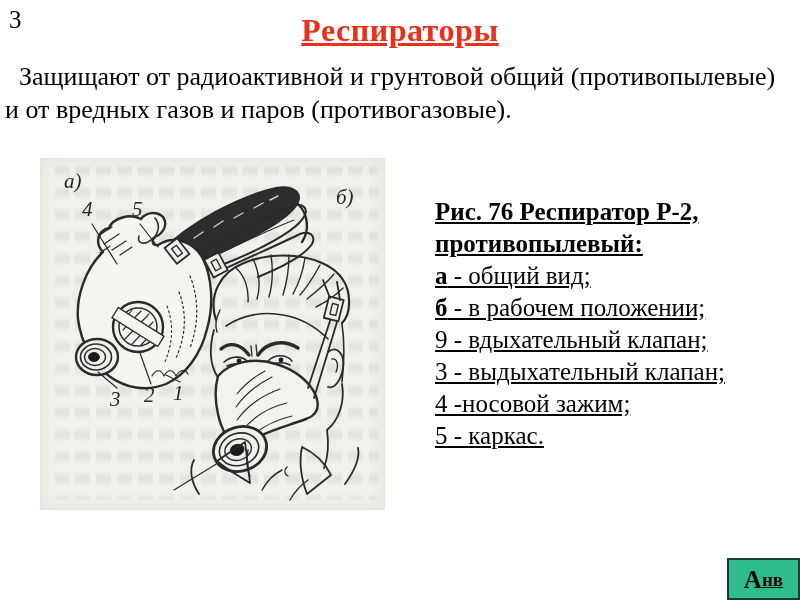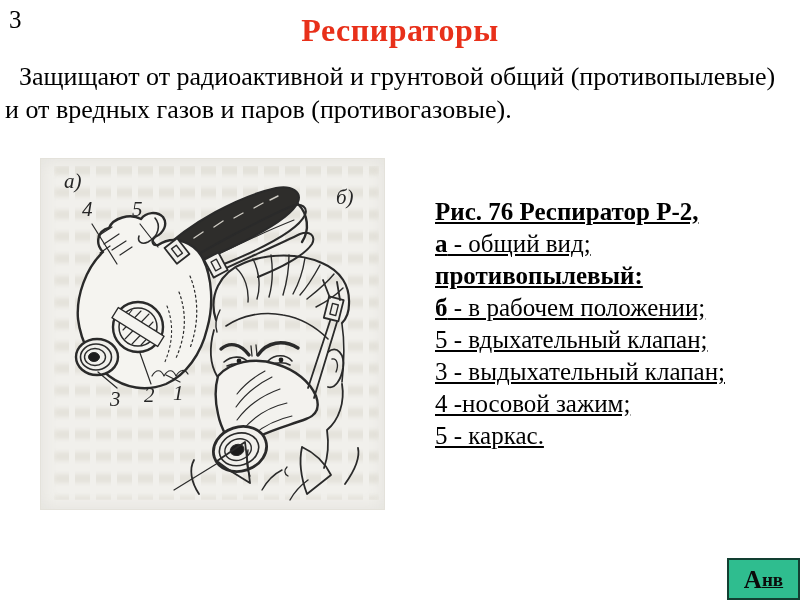--- a/index.html
+++ b/index.html
@@ -5,20 +5,21 @@
   html,body{margin:0;padding:0;background:#ffffff;}
   #slide{
     position:relative;width:800px;height:600px;background:#ffffff;
     font-family:"Liberation Serif","DejaVu Serif",serif;color:#000;overflow:hidden;
   }
   .pagenum{position:absolute;left:9px;top:6px;font-size:25px;line-height:28px;}
   .title{
     position:absolute;left:0;top:11px;width:100%;text-align:center;
     font-size:32px;line-height:38px;font-weight:bold;color:var(--title-red,#e8301a);
     letter-spacing:0.5px;
+    text-decoration:underline;
   }
   .para{position:absolute;left:5px;top:60px;width:792px;font-size:26px;line-height:33px;white-space:nowrap;}
   .para .l1{text-indent:14px;}
   .uline{text-underline-offset:3px;text-decoration-thickness:1.5px;}
 
   .figure{
     position:absolute;left:40px;top:158px;width:345px;height:352px;
     background:var(--paper,#f1f0ec);
     box-shadow:inset 0 0 0 1px #e4e2db, inset 0 0 18px rgba(120,115,100,0.12);
   }
@@ -167,24 +168,24 @@
     <span class="figlabel lbl-b">б)</span>
     <span class="figlabel lbl-4">4</span>
     <span class="figlabel lbl-5">5</span>
     <span class="figlabel lbl-3">3</span>
     <span class="figlabel lbl-2">2</span>
     <span class="figlabel lbl-1">1</span>
   </div>
 
   <div class="caption">
     <div class="cap-line"><b>Рис. 76 Респиратор Р-2,</b><span></span></div>
+    <div class="cap-line"><b>противопылевый:</b><span></span></div>
     <div class="cap-line"><b>а</b><span> - общий вид;</span></div>
-    <div class="cap-line"><b>противопылевый:</b><span></span></div>
     <div class="cap-line"><b>б</b><span> - в рабочем положении;</span></div>
-    <div class="cap-line"><b></b><span>5 - вдыхательный клапан;</span></div>
+    <div class="cap-line"><b></b><span>9 - вдыхательный клапан;</span></div>
     <div class="cap-line"><b></b><span>3 - выдыхательный клапан;</span></div>
     <div class="cap-line"><b></b><span>4 -носовой зажим;</span></div>
     <div class="cap-line"><b></b><span>5 - каркас.</span></div>
   </div>
 
   <div class="badge">
     <span class="big">А</span>
       <span class="small">нв</span>
   </div>
 

